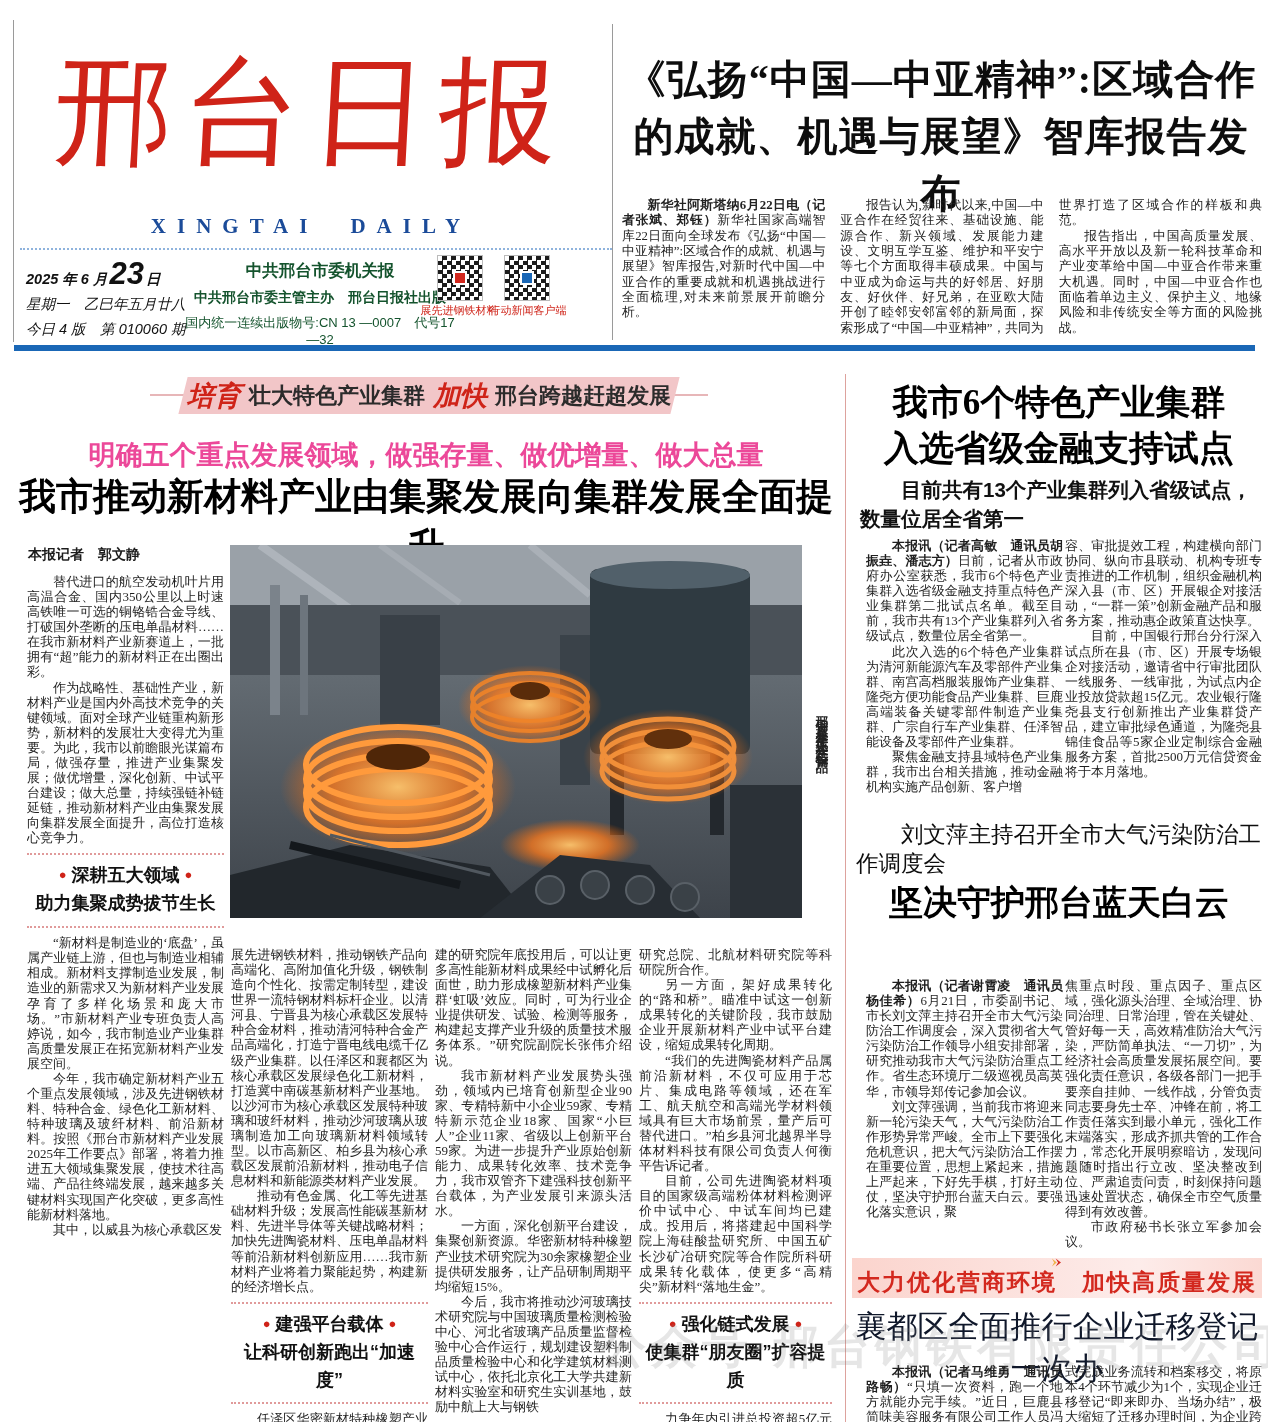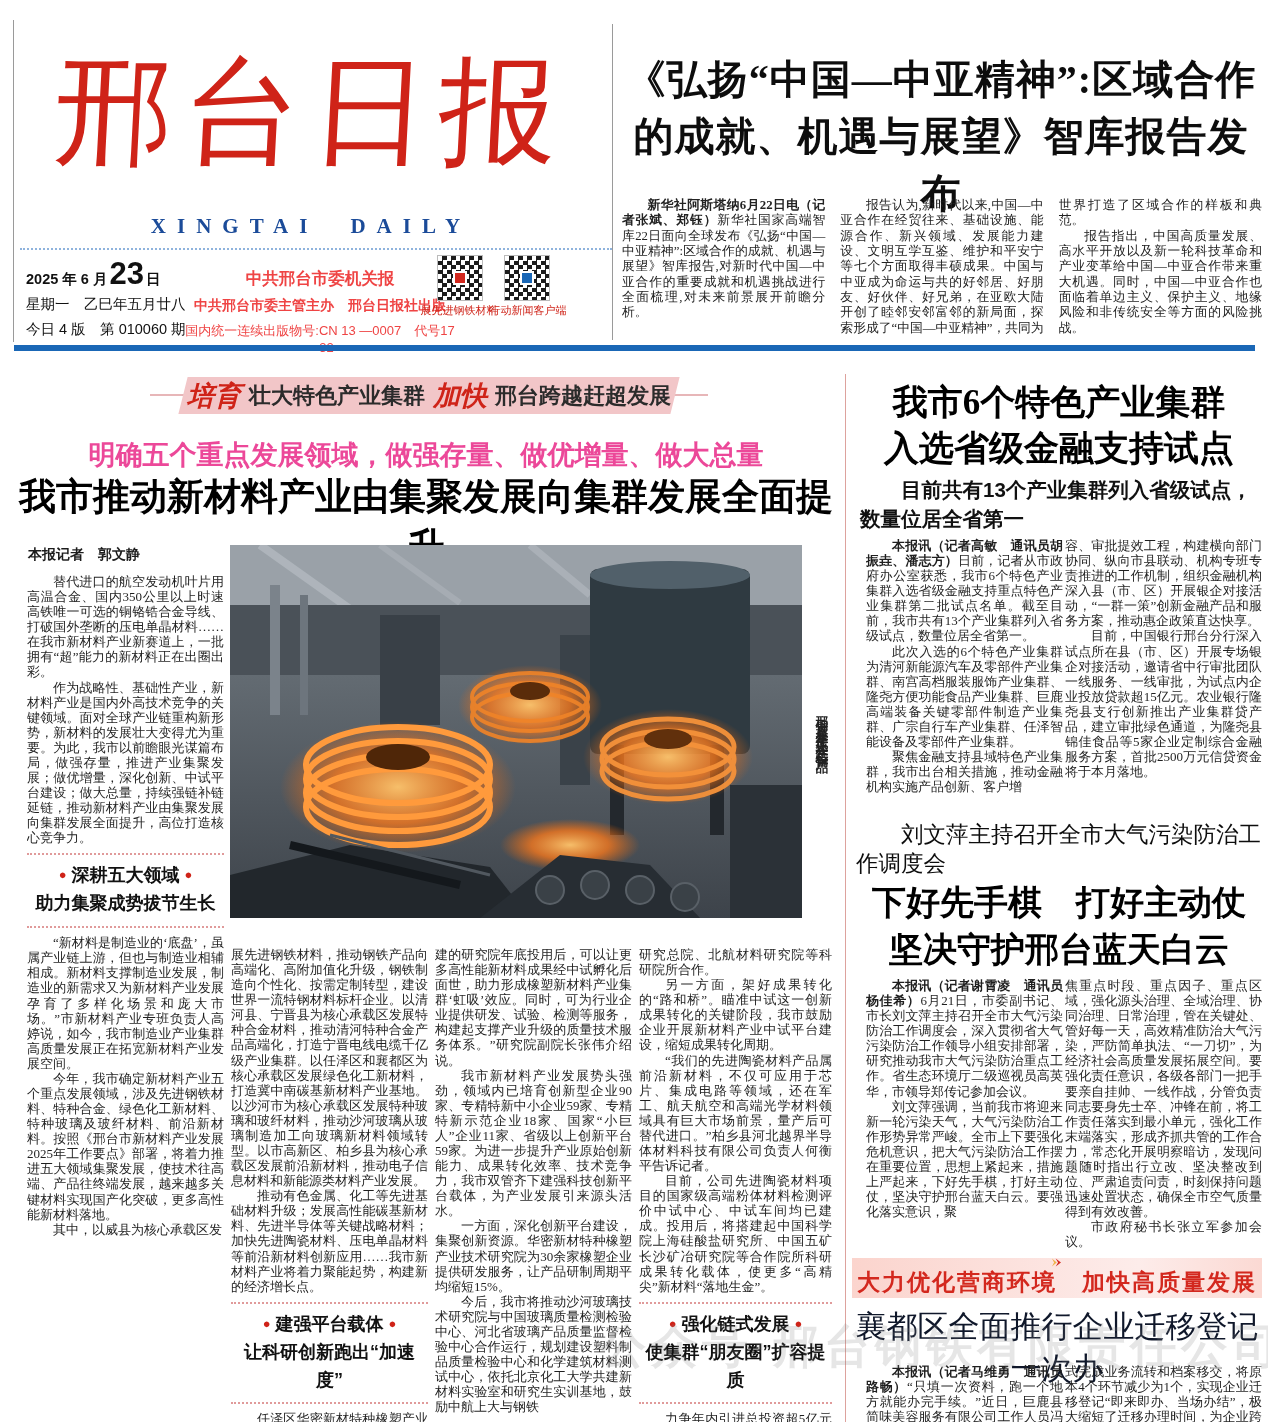--- a/index.html
+++ b/index.html
@@ -10,22 +10,22 @@
   .mast-title{left:28px;top:42px;width:566px;text-align:center;color:#cf2318;
 atanf              font-weight:900;font-size:118px;line-height:1.2;letter-spacing:10px;
               transform:skewX(-3deg);font-family:"Liberation Serif",serif;}
   .mast-en{left:28px;top:212px;width:566px;text-align:center;color:#1b4b99;
            font-weight:bold;font-size:21px;letter-spacing:11px;}
   .mast-dots{left:20px;top:248px;width:592px;border-top:2px dotted #8fb3dd;height:0;}
   .date-block{left:26px;top:258px;width:190px;font-family:"Liberation Sans",sans-serif;
               font-size:14.5px;color:#111;}
   .date-l1{display:flex;align-items:baseline;gap:2px;font-weight:bold;}
   .date-day{font-size:31px;font-weight:bold;line-height:1;}
-  .date-block div{margin-bottom:6px;}
-  .org-block{left:180px;top:268px;width:280px;text-align:center;color:#ef4444;
+  .date-block div{margin-bottom:6px;font-style:italic;}
+  .org-block{left:180px;top:260px;width:280px;text-align:center;color:#14532d;
              font-family:"Liberation Sans",sans-serif;}
   .org1{font-size:16.5px;font-weight:bold;margin-bottom:7px;}
   .org2{font-size:14px;font-weight:bold;margin-bottom:7px;}
   .org3{font-size:13px;}
   .qr{width:44px;height:44px;border:1px solid #bbb;
       background:repeating-conic-gradient(#1c1c1c 0% 25%,#fff 0% 50%) 0 0/9px 9px;position:absolute;}
   .qr .qr-core{position:absolute;left:15px;top:15px;width:14px;height:14px;background:#fff;
        display:flex;align-items:center;justify-content:center;}
   .qr .qr-dot{width:10px;height:10px;}
   .qr-cap{position:absolute;font-size:11px;color:#cf2318;width:80px;text-align:center;
@@ -281,21 +281,20 @@
     <p>此次入选的6个特色产业集群为清河新能源汽车及零部件产业集群、南宫高档服装服饰产业集群、隆尧方便功能食品产业集群、巨鹿高端装备关键零部件制造产业集群、广宗自行车产业集群、任泽智能设备及零部件产业集群。</p>
     <p>聚焦金融支持县域特色产业集群，我市出台相关措施，推动金融机构实施产品创新、客户增</p>
   </div>
   <div class="abs bt" style="left:1065px;top:538px;width:197px;height:255px;">
     <p class="cont">容、审批提效工程，构建横向部门协同、纵向市县联动、机构专班专责推进的工作机制，组织金融机构深入县（市、区）开展银企对接活动，“一群一策”创新金融产品和服务方案，推动惠企政策直达快享。</p>
     <p>目前，中国银行邢台分行深入试点所在县（市、区）开展专场银企对接活动，邀请省中行审批团队一线服务、一线审批，为试点内企业投放贷款超15亿元。农业银行隆尧县支行创新推出产业集群贷产品，建立审批绿色通道，为隆尧县锦佳食品等5家企业定制综合金融服务方案，首批2500万元信贷资金将于本月落地。</p>
   </div>
 
   <div class="abs air-kicker">刘文萍主持召开全市大气污染防治工作调度会</div>
   <div class="abs air-head">
-    <div>下好先手棋　打好主动仗</div>
     <div>坚决守护邢台蓝天白云</div>
   </div>
   <div class="abs bt" style="left:866px;top:978px;width:197px;height:270px;">
     <p><span class="lead">本报讯（记者谢霄凌　通讯员杨佳希）</span><span>6月21日，市委副书记、市长刘文萍主持召开全市大气污染防治工作调度会，深入贯彻省大气污染防治工作领导小组安排部署，研究推动我市大气污染防治重点工作。省生态环境厅二级巡视员高英华，市领导郑传记参加会议。</span></p>
     <p>刘文萍强调，当前我市将迎来新一轮污染天气，大气污染防治工作形势异常严峻。全市上下要强化危机意识，把大气污染防治工作摆在重要位置，思想上紧起来，措施上严起来，下好先手棋，打好主动仗，坚决守护邢台蓝天白云。要强化落实意识，聚</p>
   </div>
   <div class="abs bt" style="left:1065px;top:978px;width:197px;height:270px;">
     <p class="cont">焦重点时段、重点因子、重点区域，强化源头治理、全域治理、协同治理、日常治理，管在关键处、管好每一天，高效精准防治大气污染，严防简单执法、“一刀切”，为经济社会高质量发展拓展空间。要强化责任意识，各级各部门一把手要亲自挂帅、一线作战，分管负责同志要身先士卒、冲锋在前，将工作责任落实到最小单元，强化工作末端落实，形成齐抓共管的工作合力，常态化开展明察暗访，发现问题随时指出行立改、坚决整改到位、严肃追责问责，时刻保持问题迅速处置状态，确保全市空气质量得到有效改善。</p>
     <p>市政府秘书长张立军参加会议。</p>
   </div>

